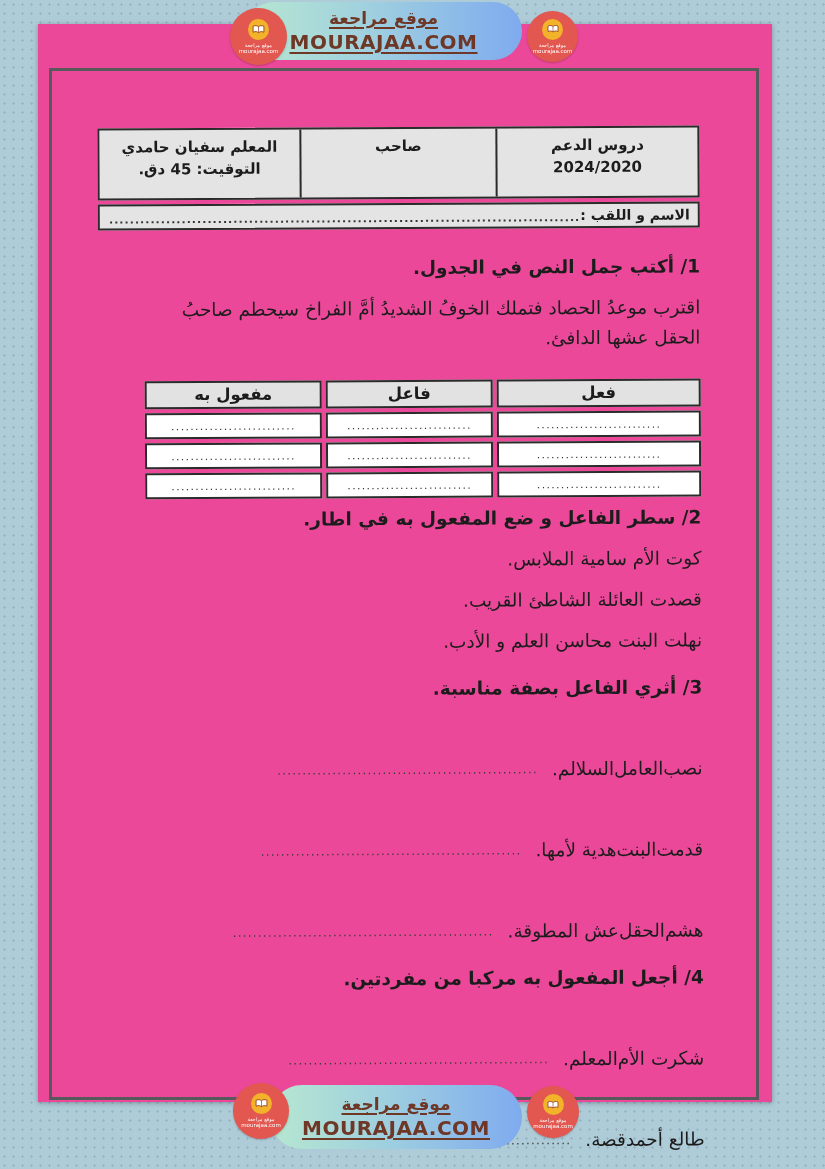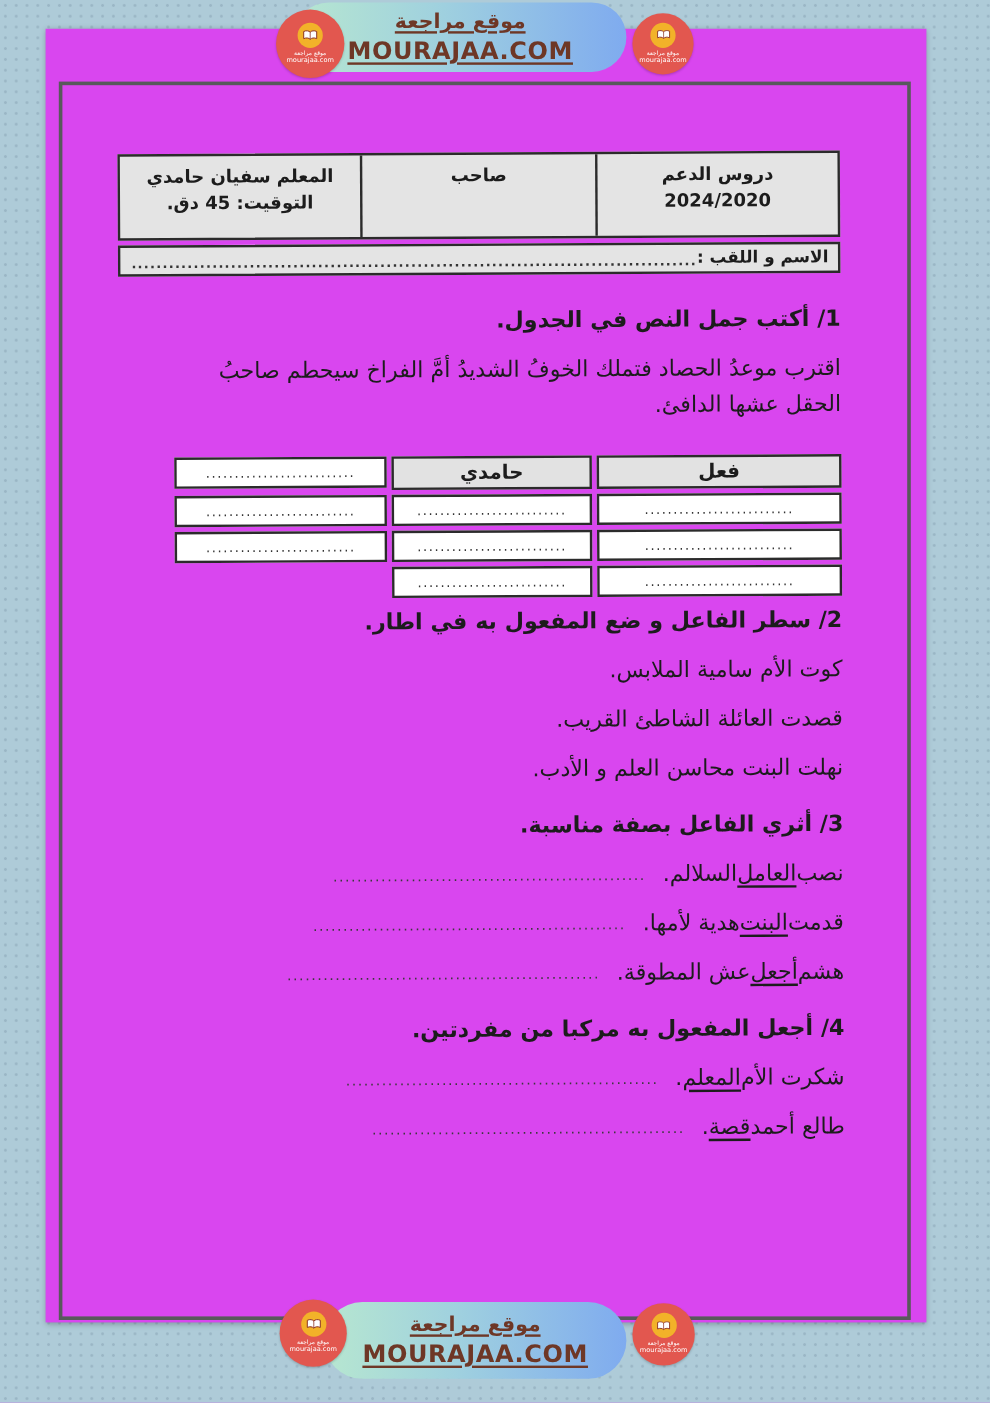--- a/index.html
+++ b/index.html
@@ -9,21 +9,21 @@
     font-family:"DejaVu Sans", sans-serif;
     background-color:#aecbd8;
     background-image: radial-gradient(#9ab6c5 1px, transparent 1.3px);
     background-size: 9px 9px;
     overflow:hidden;
     color:#1c1c1c;
   }
   
   .page {
     position:absolute; left:38px; top:24px; width:734px; height:1078px;
-    background:#d946ef; box-shadow:0 1px 5px rgba(0,0,0,.28);
+    background:#ec4899; box-shadow:0 1px 5px rgba(0,0,0,.28);
   }
   .frame {
     position:absolute; left:11px; top:44px; right:13px; bottom:2px;
     border:3px solid #58595b;
   }
   .content {
     position:absolute; left:62px; top:103px; width:602px;
     direction:rtl; transform:rotate(-0.3deg);
   }
   
@@ -55,24 +55,24 @@
     border:2px solid #2b2b2b; background:#fff; height:26px;
     display:flex; align-items:flex-end; justify-content:center; overflow:hidden;
   }
   .gcell.h {
     background:#e2e2e2; height:28px; align-items:center;
     font-weight:bold; font-size:16.5px;
   }
   .gcell .dots { font-size:11px; letter-spacing:1.3px; color:#333; line-height:1.7; white-space:nowrap; }
   
   .ans-line { margin-top:20px; display:flex; align-items:baseline; font-size:18.5px; white-space:nowrap; }
-  .ans-line .txt { flex:none; }
+  .ans-line .txt { flex:none;margin-top:40px; }
   .ans-line .gap { width:14px; flex:none; }
   .ans-dots { flex:1; overflow:hidden; font-size:12px; letter-spacing:1.2px; color:#3a3a3a; align-self:flex-end; padding-bottom:3px; }
-  .u { text-decoration:underline; text-decoration-thickness:1.8px; text-underline-offset:4px; }
+  .u { text-decoration-thickness:1.8px; text-underline-offset:4px; }
   
   .banner-pill {
     position:absolute; border-radius:34px;
     background:linear-gradient(90deg,#b7e7d0 0%, #9fd0df 45%, #7fabef 100%);
     display:flex; flex-direction:column; align-items:center; justify-content:center;
     text-align:center; z-index:2;
   }
   .pill-ar {
     font-size:17px; font-weight:bold; color:#6e3726;
     text-decoration:underline; text-decoration-thickness:2px; text-underline-offset:3px;
@@ -151,21 +151,22 @@
     <div class="name-bar">
       <span>الاسم و اللقب : </span>
       <span class="dots">..............................................................................................................</span>
     </div>
 
     <div class="q-title">1/ أكتب جمل النص في الجدول.</div>
     <p class="passage">اقترب موعدُ الحصاد فتملك الخوفُ الشديدُ أمَّ الفراخ سيحطم صاحبُ الحقل عشها الدافئ.</p>
 
     <div class="gtable">
       <div class="gcell h">فعل</div>
-      <div class="gcell h">حامدي</div>
+      <div class="gcell h">فاعل</div>
+      <div class="gcell h">مفعول به</div>
 
       <div class="gcell">
           <span class="dots">..........................</span>
         </div>
       <div class="gcell">
           <span class="dots">..........................</span>
         </div>
       <div class="gcell">
           <span class="dots">..........................</span>
         </div>
@@ -207,21 +208,21 @@
     </div>
     <div class="ans-line">
       <span class="txt">قدمت </span>
         <span class="txt u">البنت</span>
         <span class="txt"> هدية لأمها.</span>
       <span class="gap"></span>
       <span class="ans-dots">....................................................</span>
     </div>
     <div class="ans-line">
       <span class="txt">هشم </span>
-        <span class="txt u">أجعل</span>
+        <span class="txt u">الحقل</span>
         <span class="txt"> عش المطوقة.</span>
       <span class="gap"></span>
       <span class="ans-dots">....................................................</span>
     </div>
 
     <div class="q-title sect">4/ أجعل المفعول به مركبا من مفردتين.</div>
 
     <div class="ans-line">
       <span class="txt">شكرت الأم </span>
         <span class="txt u">المعلم</span>

